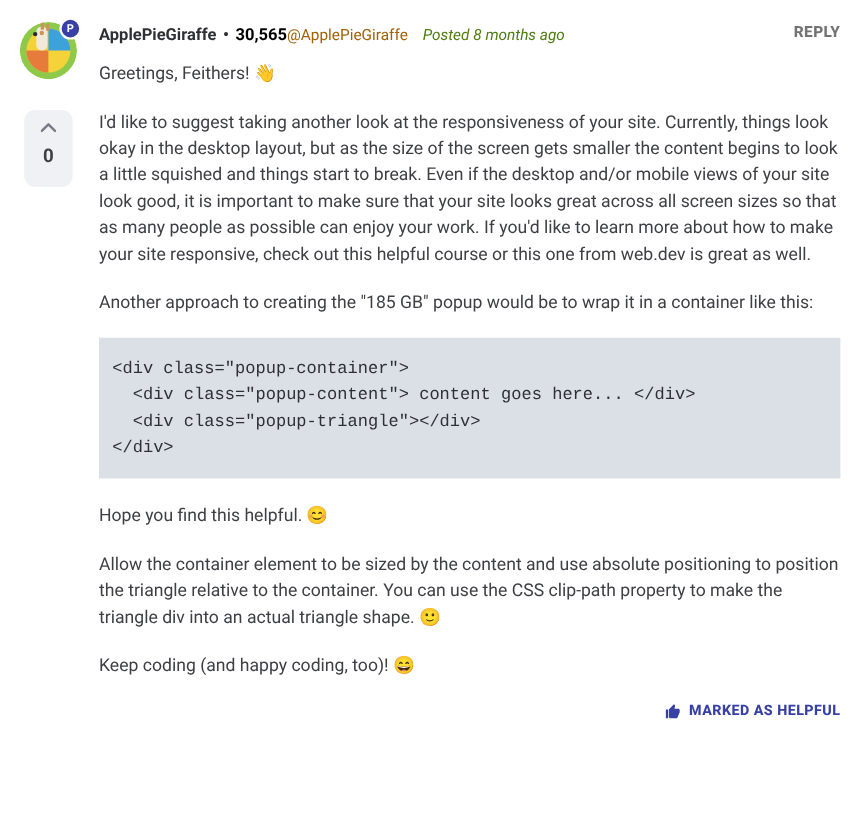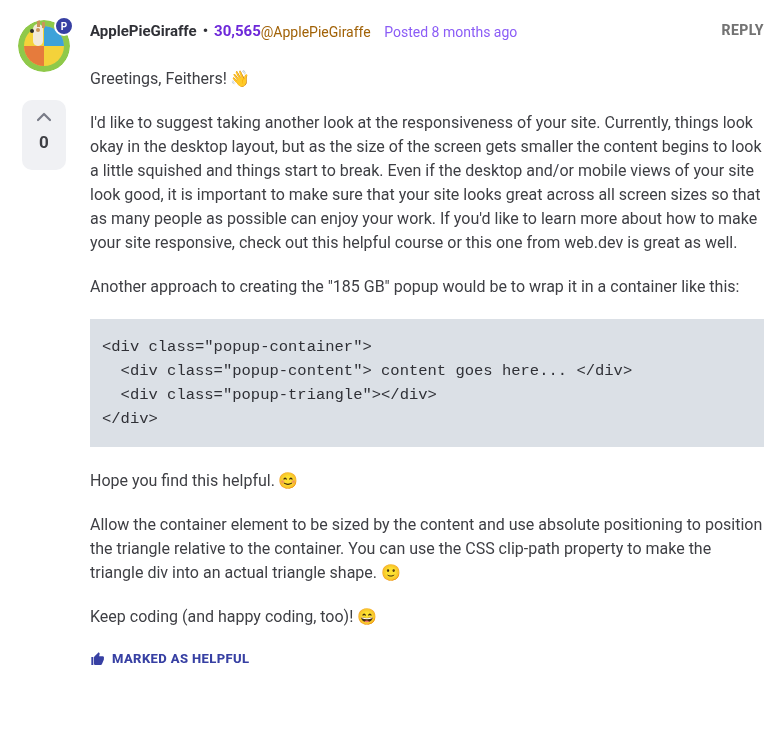--- a/index.html
+++ b/index.html
@@ -94,43 +94,44 @@
     .name {
       font-weight: 700;
       color: #2f3036;
     }
     .sep {
       color: #2f3036;
       padding: 0 6px;
       font-weight: 700;
     }
     .points {
-      color: #6d28d9;
+      color: #000000;
       font-weight: 700;
     }
     .handle-row {
       margin-top: 2px;
       font-size: 14px;
     }
     .handle {
       color: #a16207;
     }
     .posted {
-      color: #8b5cf6;
+      color: #4d7c0f;
+      font-style: italic;
       margin-left: 10px;
     }
     .reply-btn {
       color: #737373;
       font-weight: 800;
       font-size: 14px;
       letter-spacing: 0.4px;
       cursor: pointer;
     }
     .body {
-      margin-top: 24px;
+      margin-top: 12px;
     }
     .body p {
       margin-bottom: 20px;
       color: #3e3f44;
     }
     .body a.link {
       color: #3e3f44;
       text-decoration-color: #66676e;
       text-underline-offset: 4px;
     }
@@ -140,20 +141,21 @@
       margin-bottom: 22px;
       font-family: "SFMono-Regular", Consolas, "Liberation Mono", Menlo, monospace;
       font-size: 15.5px;
       white-space: pre;
       overflow-x: auto;
       color: #2f3036;
       line-height: 1.55;
     }
     .footer-row {
       display: flex;
+      justify-content: flex-end;
       margin-top: 8px;
     }
     .helpful-badge {
       display: flex;
       align-items: center;
       gap: 6px;
       color: #3740a3;
       font-weight: 800;
       font-size: 13px;
       letter-spacing: 0.4px;

